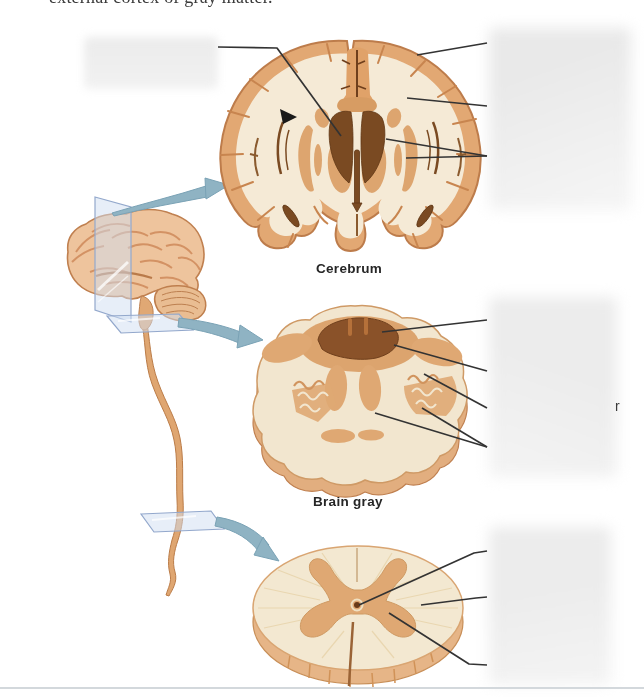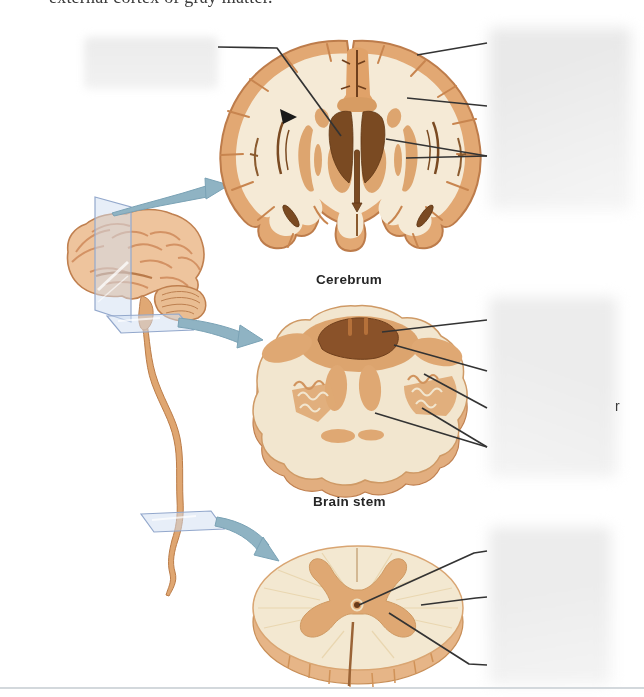--- a/index.html
+++ b/index.html
@@ -12,21 +12,21 @@
             background:linear-gradient(160deg,#e9e9e9 25%,#f5f5f5 95%);}
   #box-right-mid{left:489px;top:297px;width:128px;height:180px;filter:blur(7px);
             background:linear-gradient(200deg,#ececec 40%,#f4f4f4 100%);}
   #box-right-bot{left:489px;top:527px;width:122px;height:158px;filter:blur(7px);
             background:linear-gradient(170deg,#ececec 40%,#f4f4f4 100%);}
   svg.canvas{position:absolute;left:0;top:0;z-index:2;}
   .txt{position:absolute;z-index:3;white-space:nowrap;}
   #top-text{left:49px;top:-13px;font-family:"Liberation Serif",serif;
             font-size:18px;color:#3a3a3a;letter-spacing:.2px;}
   .caption{font-weight:bold;font-size:13.5px;color:#262626;letter-spacing:.3px;}
-  #cap-cerebrum{left:316px;top:272px;}
+  #cap-cerebrum{left:316px;top:261px;}
   #cap-brainstem{left:313px;top:494px;}
   #stray-r{left:615px;top:398px;font-size:14px;color:#3a3a3a;}
   #bottom-divider{position:absolute;z-index:3;left:0;top:687px;width:644px;height:2px;
             background:#d3d8dc;}
 </style>
 </head>
 <body>
 
 <div class="stage">
 
@@ -290,17 +290,17 @@
       <line x1="375" y1="413" x2="487" y2="447"></line>
       <line x1="422" y1="408" x2="487" y2="447"></line>
       <polyline points="359,605 474,553 487,551"></polyline>
       <polyline points="421,605 476,598 487,597"></polyline>
       <polyline points="389,613 469,664 487,665"></polyline>
     </g>
   </svg>
 
   <div id="top-text" class="txt">external cortex of gray matter.</div>
   <div id="cap-cerebrum" class="txt caption">Cerebrum</div>
-  <div id="cap-brainstem" class="txt caption">Brain stem</div>
+  <div id="cap-brainstem" class="txt caption">Brain gray</div>
   <div id="stray-r" class="txt">r</div>
   <div id="bottom-divider"></div>
 
 </div>
 
 </body></html>

